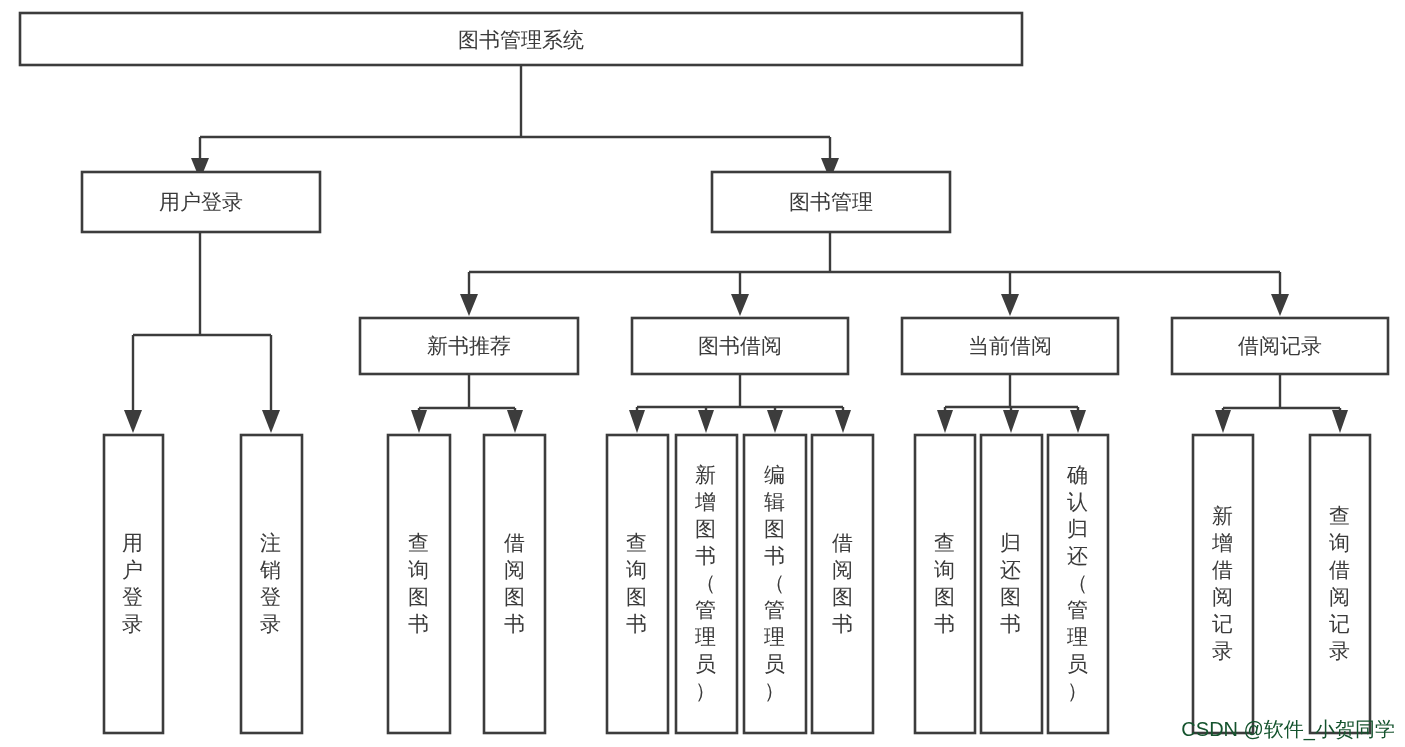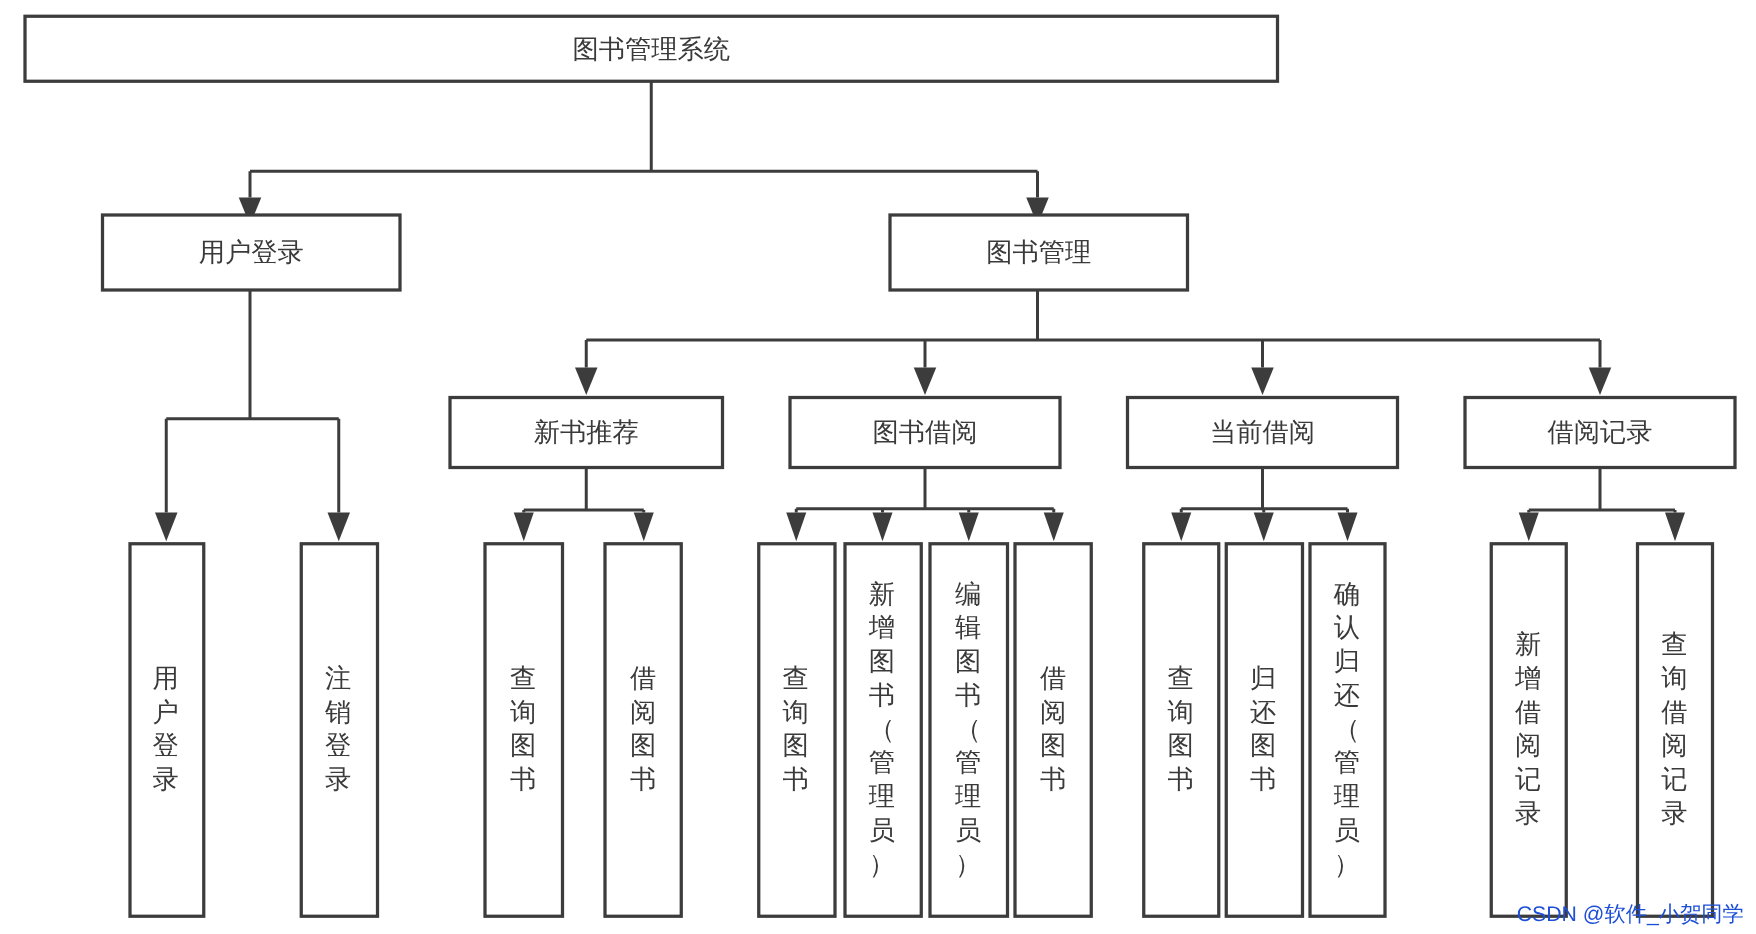--- a/index.html
+++ b/index.html
@@ -32,22 +32,22 @@
     dominant-baseline:middle;
   }
   .node-label.vertical{
     font-size:21px;
     letter-spacing:1px;
   }
   .watermark{
     position:absolute;
     right:10px;
     bottom:4px;
-    color:#1d4ed8;
-    font-size:17px;
+    color:#14532d;
+    font-size:20px;
     font-family:"Liberation Sans","DejaVu Sans",sans-serif;
     white-space:nowrap;
     user-select:none;
   }
 </style>
 </head>
 <body>
 
 <div id="diagram-root">
 

